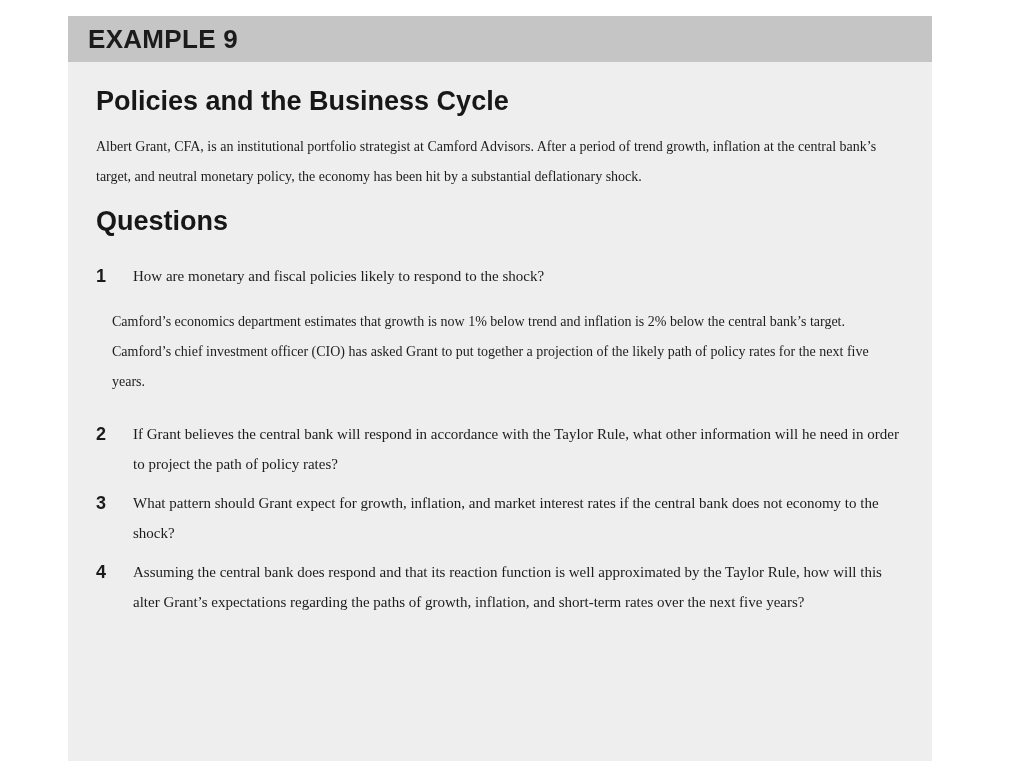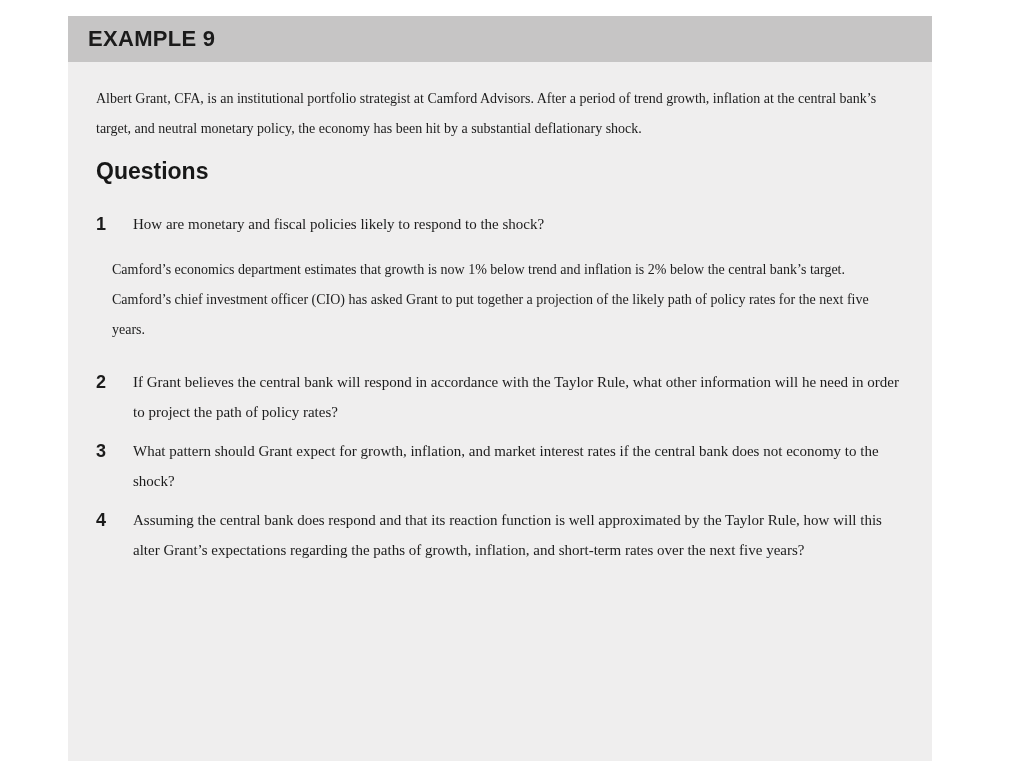--- a/index.html
+++ b/index.html
@@ -32,21 +32,21 @@
     height: 46px;
     background: #c6c5c5;
     display: flex;
     align-items: center;
     padding: 0 20px;
   }
 
   .example-label {
     font-family: "Liberation Sans", sans-serif;
     font-weight: bold;
-    font-size: 22px;
+    font-size: 26px;
     letter-spacing: 0.3px;
     color: #1b1b1b;
   }
 
   .example-body {
     padding: 22px 27px 14px 28px;
     color: #1c1c1c;
   }
 
   .example-title {
@@ -61,21 +61,21 @@
   .paragraph {
     font-size: 14px;
     line-height: 30px;
     color: #1c1c1c;
     margin-bottom: 12px;
   }
 
   .questions-heading {
     font-family: "Liberation Sans", sans-serif;
     font-weight: bold;
-    font-size: 23px;
+    font-size: 27px;
     color: #171717;
     margin: 14px 0 24px 0;
   }
 
   .question-item {
     display: flex;
     margin-bottom: 9px;
   }
 
   .question-number {
@@ -108,20 +108,21 @@
 
 <div class="page">
   <div class="example-box">
 
     <div class="example-header">
       <span class="example-label">EXAMPLE 9</span>
     </div>
 
     <div class="example-body">
 
+      <h1 class="example-title">Policies and the Business Cycle</h1>
 
       <p class="paragraph">Albert Grant, CFA, is an institutional portfolio strategist at Camford Advisors. After a period of trend growth, inflation at the central bank’s target, and neutral monetary policy, the economy has been hit by a substantial deflationary shock.</p>
 
       <h2 class="questions-heading">Questions</h2>
 
       <div class="question-item q1-block">
         <span class="question-number">1</span>
         <span class="question-text">How are monetary and fiscal policies likely to respond to the shock?</span>
       </div>
 

